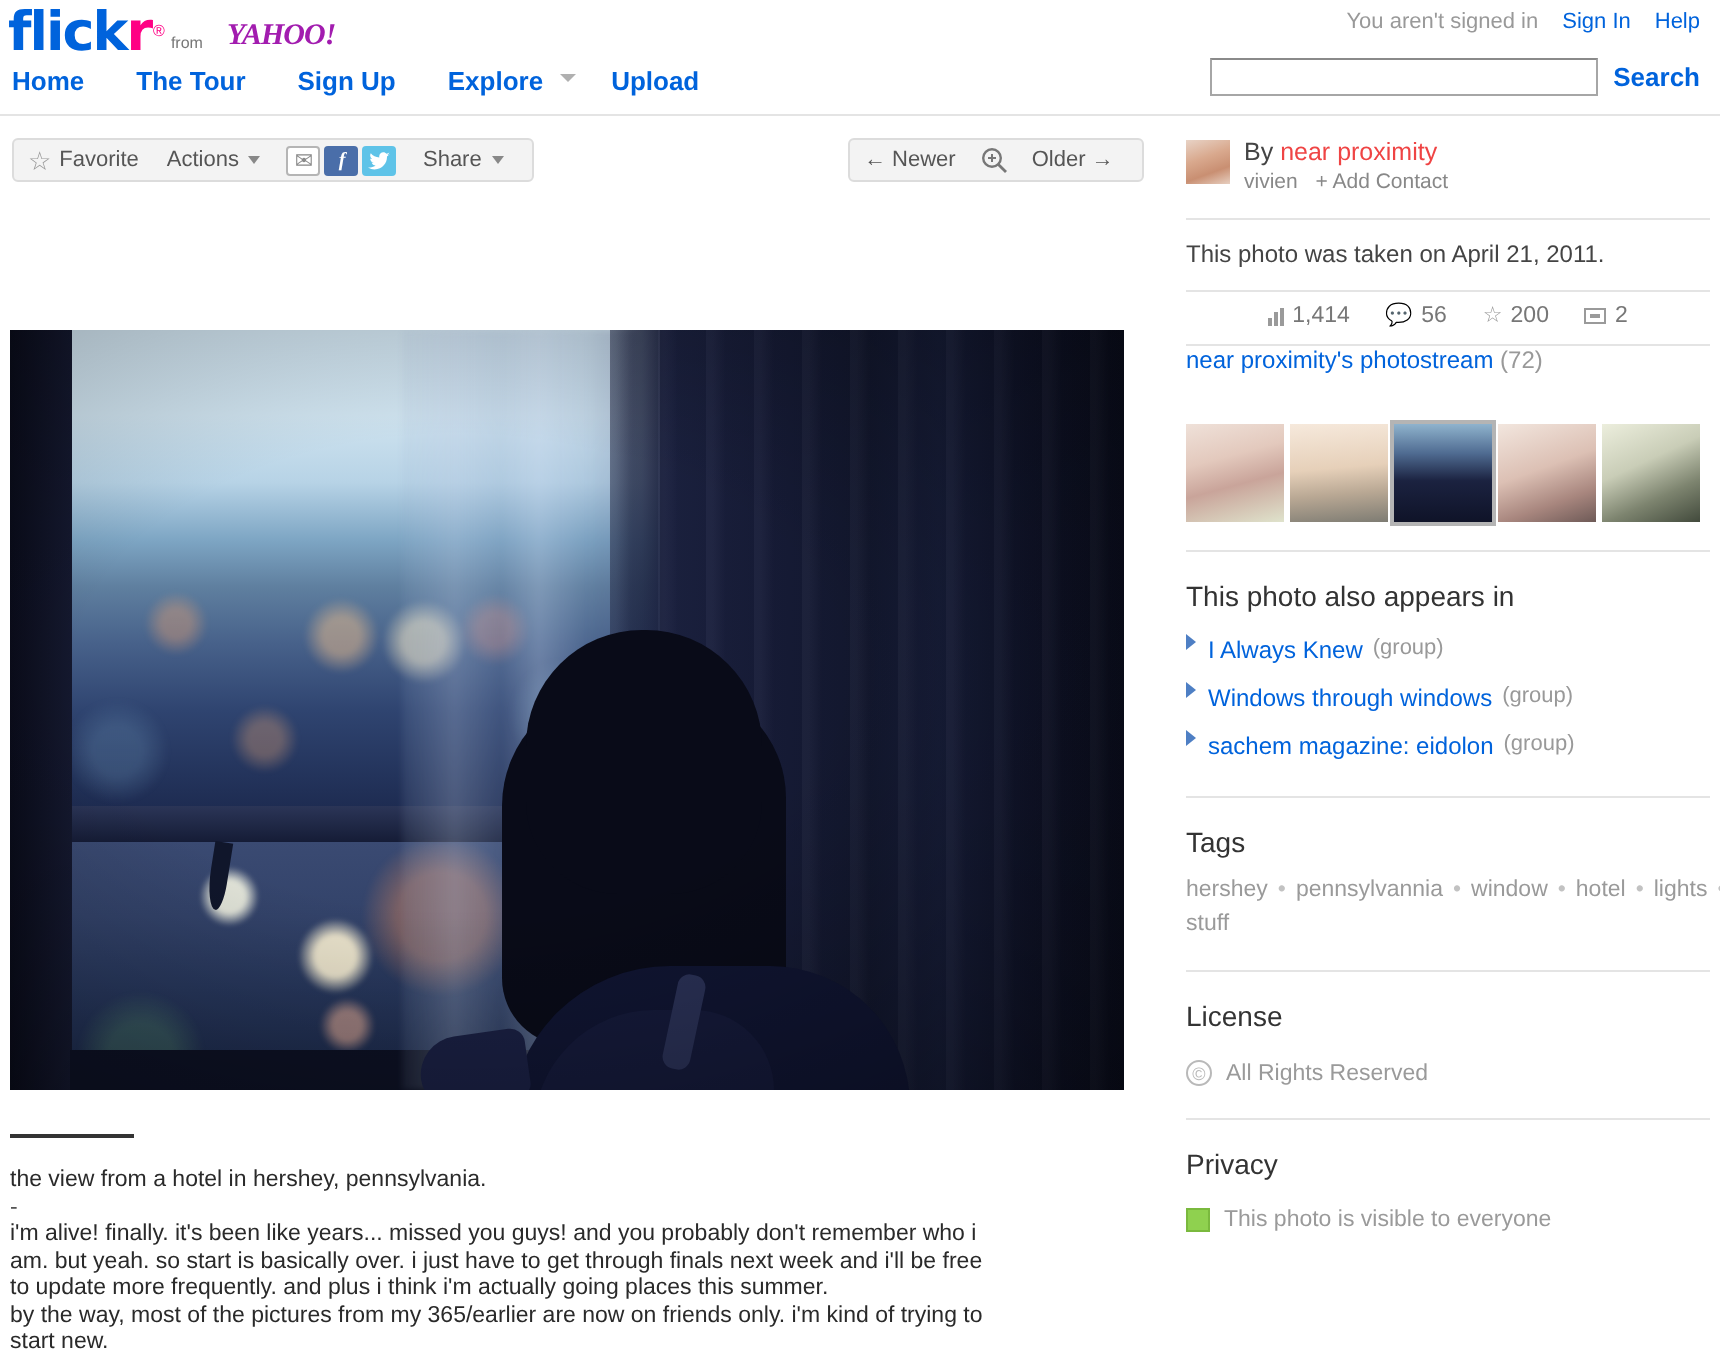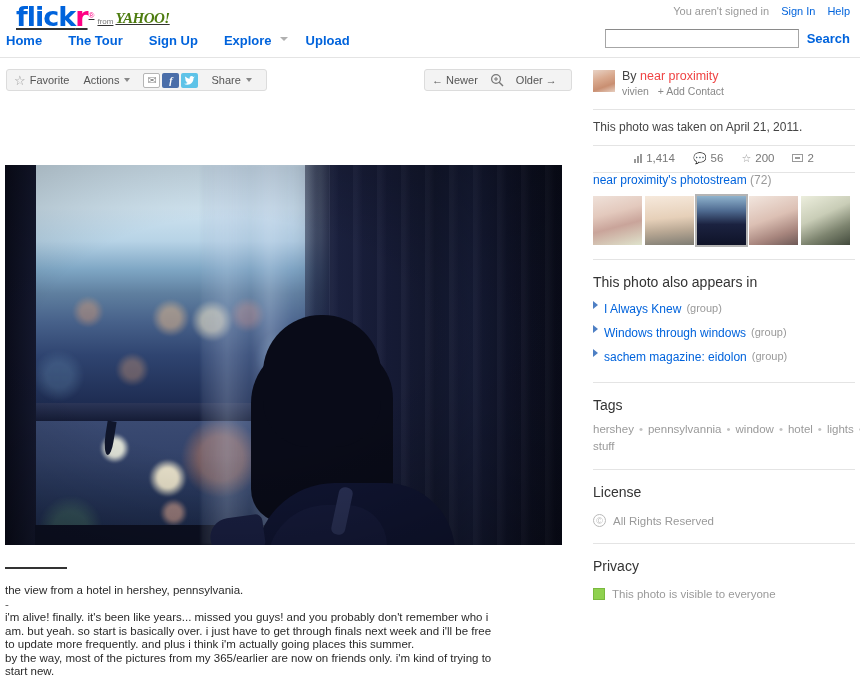--- a/index.html
+++ b/index.html
@@ -17,25 +17,24 @@
   
   #header {
     position: relative;
     width: 860px;
     height: 58px;
     background: #ffffff;
     border-bottom: 1px solid #e4e4e4;
   }
   #logo {
     position: absolute;
-    left: 16px; top: 4px;
+    left: 4px; top: 4px;
     height: 26px;
     display: flex;
     align-items: flex-end;
-    text-decoration: underline;
   }
   .logo-blue {
     font-family: "DejaVu Sans", sans-serif;
     font-weight: bold;
     font-size: 27px;
     color: #0063DC;
     letter-spacing: -1px;
     line-height: 26px;
   }
   .logo-pink {
@@ -56,22 +55,22 @@
   .logo-from {
     font-size: 8px; color: #777;
     margin-left: 3px;
     position: relative; top: -4px;
   }
   .logo-yahoo {
     font-family: "Liberation Serif", serif;
     font-weight: bold;
     font-style: italic;
     font-size: 15px;
-    color: #4d7c0f;
-    margin-left: 2px;
+    color: #a21caf;
+    margin-left: 12px;
     position: relative; top: -3px;
     letter-spacing: -0.5px;
   }
   #mainnav {
     position: absolute;
     left: 6px; top: 33px;
     display: flex;
     align-items: center;
     gap: 0;
   }
@@ -441,21 +440,21 @@
   }
   .note-icon::after {
     content: "";
     position: absolute;
     left: 2px; top: 2px;
     width: 5px; height: 2px;
     background: #9a9a9a;
   }
   #photostream-link {
     font-size: 12px;
-    padding-bottom: 9px;
+    padding-bottom: 25px;
   }
   #photostream-link a { color: #0063DC; }
   #photostream-link .count { color: #999; }
   #thumbs {
     display: flex;
     gap: 3px;
     padding-bottom: 14px;
   }
   .thumb {
     width: 49px; height: 49px;

